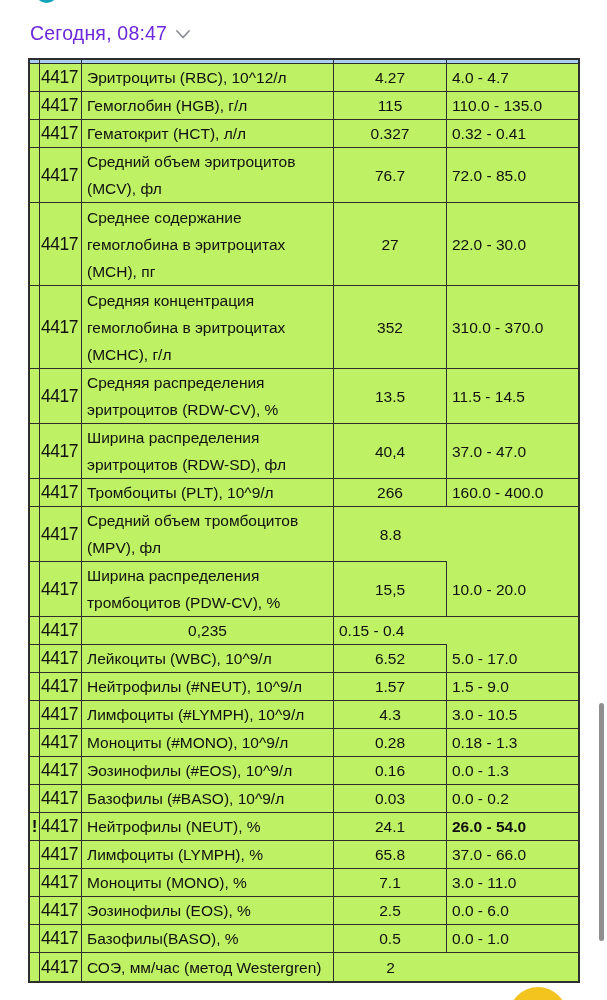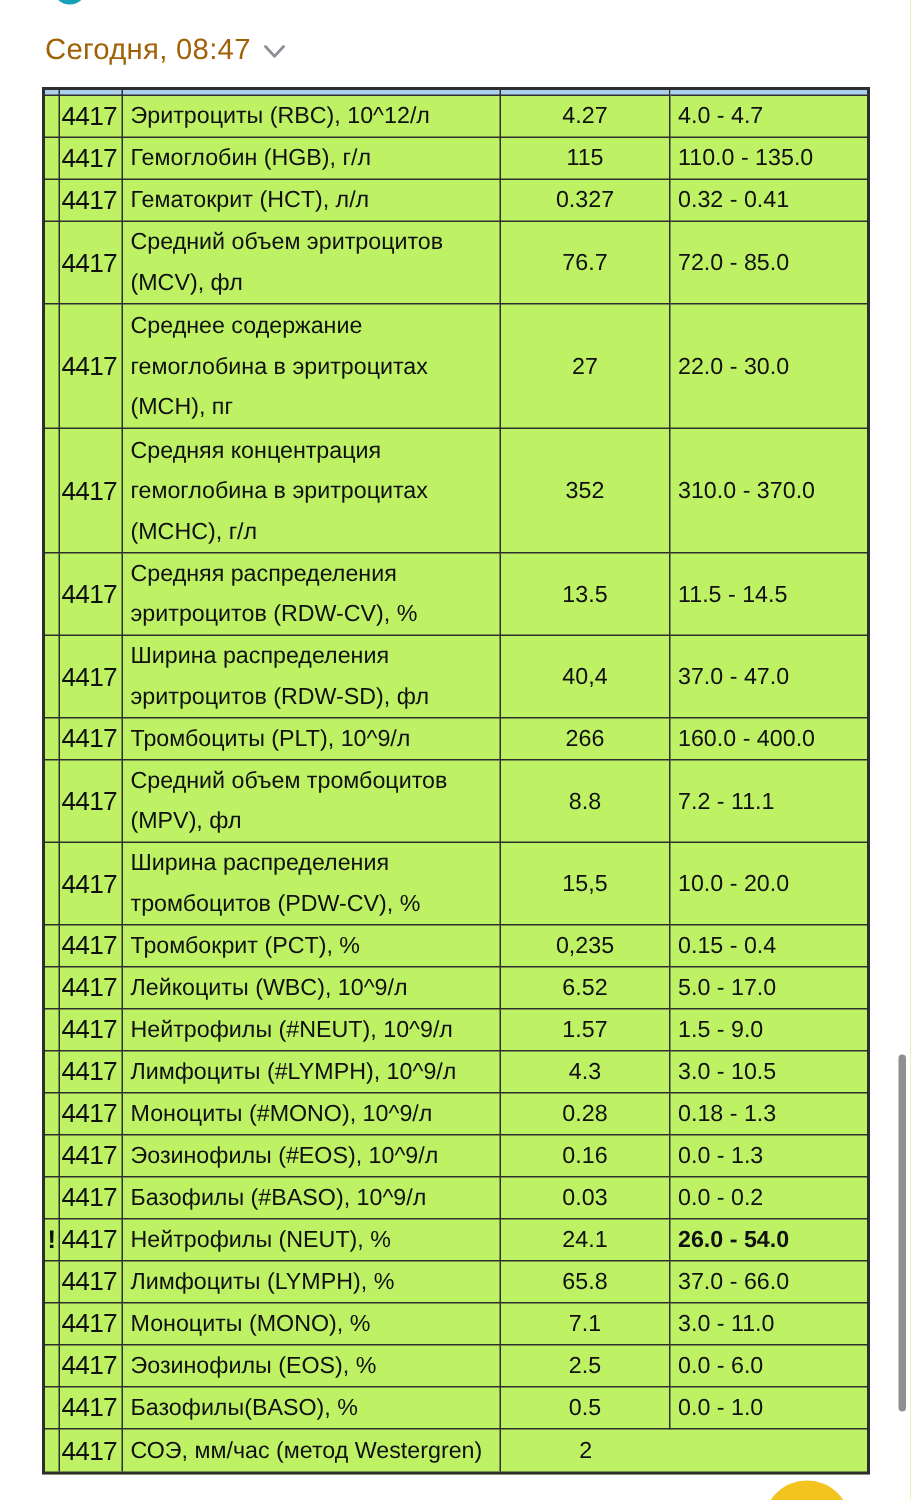--- a/index.html
+++ b/index.html
@@ -11,21 +11,21 @@
   }
   
   .teal-arc{
     position:absolute;left:35px;top:-20px;width:23px;height:23px;
     border-radius:50%;background:#13a2ba;
   }
   
   .date-header{
     position:absolute;left:30px;top:20px;height:26px;
     display:flex;align-items:center;gap:9px;
-    color:#a16207;font-size:19.5px;letter-spacing:.2px;cursor:pointer;
+    color:#6d28d9;font-size:19.5px;letter-spacing:.2px;cursor:pointer;
   }
   .chevron{width:14px;height:9px;margin-top:3px;}
   .chevron polyline{fill:none;stroke:#8b9096;stroke-width:1.8;stroke-linecap:round;stroke-linejoin:round;}
   
   .table{
     position:absolute;left:28px;top:58px;width:552px;
     border:2px solid #2e2e2e;box-sizing:border-box;
     background:#bef264;
   }
   .trow{
@@ -146,33 +146,31 @@
     <div class="cell c-code">4417</div>
     <div class="cell c-name">Тромбоциты (PLT), 10^9/л</div>
     <div class="cell c-value">266</div>
     <div class="cell c-range">160.0 - 400.0</div>
   </div>
       <div class="trow lines-2">
     <div class="cell c-flag"></div>
     <div class="cell c-code">4417</div>
     <div class="cell c-name">Средний объем тромбоцитов (MPV), фл</div>
     <div class="cell c-value">8.8</div>
-    <div class="cell c-range">7.2 - 11.1</div>
   </div>
       <div class="trow lines-2">
     <div class="cell c-flag"></div>
     <div class="cell c-code">4417</div>
     <div class="cell c-name">Ширина распределения тромбоцитов (PDW-CV), %</div>
     <div class="cell c-value">15,5</div>
     <div class="cell c-range">10.0 - 20.0</div>
   </div>
       <div class="trow lines-1">
     <div class="cell c-flag"></div>
     <div class="cell c-code">4417</div>
-    <div class="cell c-name">Тромбокрит (PCT), %</div>
     <div class="cell c-value">0,235</div>
     <div class="cell c-range">0.15 - 0.4</div>
   </div>
       <div class="trow lines-1">
     <div class="cell c-flag"></div>
     <div class="cell c-code">4417</div>
     <div class="cell c-name">Лейкоциты (WBC), 10^9/л</div>
     <div class="cell c-value">6.52</div>
     <div class="cell c-range">5.0 - 17.0</div>
   </div>

